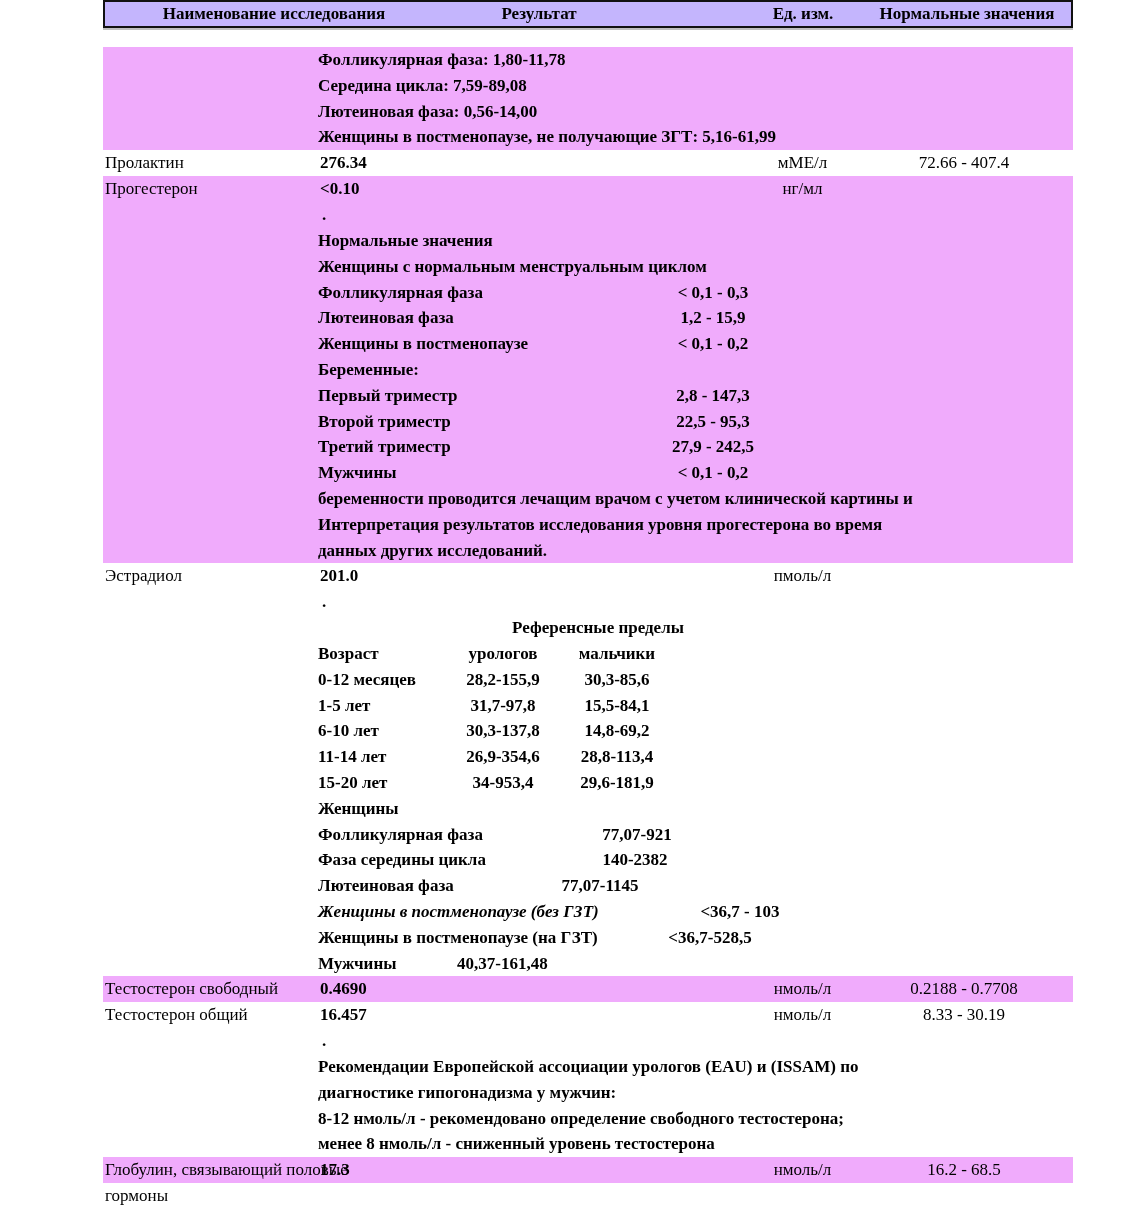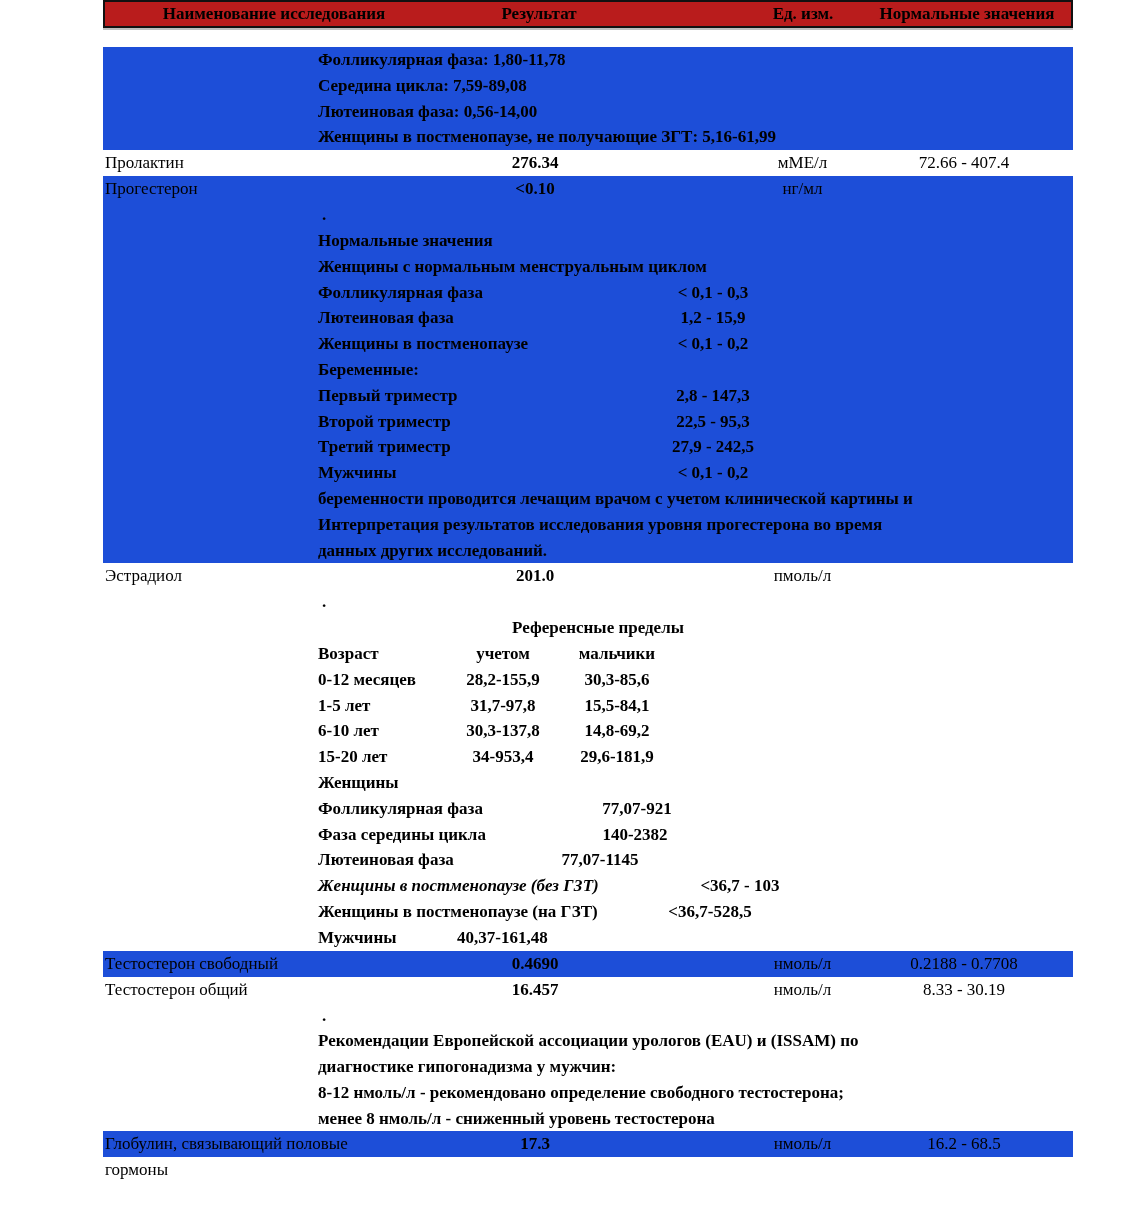--- a/index.html
+++ b/index.html
@@ -21,27 +21,27 @@
     position:absolute; top:0; height:24px; line-height:24px;
     transform:translateX(-50%);
     font-weight:bold; white-space:nowrap;
   }
   .hgap { height:19px; }
 
   
   .row { position:relative; min-height:26px; }
   .row .cell { line-height:26px; }
   .cell-name  { position:absolute; left:2px; top:0; width:290px; }
-  .cell-result{ position:absolute; left:217px; top:0; width:430px; text-align:center; font-weight:bold; }
+  .cell-result{ position:absolute; left:217px; top:0; width:430px; font-weight:bold; }
   .cell-units { position:absolute; left:647px; top:0; width:105px; text-align:center; }
   .cell-normal{ position:absolute; left:752px; top:0; width:218px; text-align:center; }
 
-  .bg-stripe { background:#1d4ed8; }
+  .bg-stripe { background:#f0abfc; }
   .bg-white  { background:#ffffff; }
-  .bg-header { background:#b91c1c; }
+  .bg-header { background:#c4b5fd; }
 
   
   .note { padding-left:215px; font-weight:bold; }
   .note-line { line-height:25.8px; white-space:nowrap; }
   .note-dot  { line-height:25.8px; padding-left:4px; }
   .note-center { width:560px; text-align:center; line-height:25.8px; }
   .pair-label { display:inline-block; }
   .pair-value { display:inline-block; text-align:center; }
   .c3 { display:flex; }
   .c3 .c3-1 { width:130px; }
@@ -98,37 +98,42 @@
         <div class="cell cell-name">Эстрадиол</div>
         <div class="cell cell-result">201.0</div>
         <div class="cell cell-units">пмоль/л</div>
         <div class="cell cell-normal"></div>
       </div>
       <div class="note bg-white">
         <div class="note-dot">.</div>
         <div class="note-center">Референсные пределы</div>
         <div class="note-line c3">
           <span class="c3-1">Возраст</span>
-          <span class="c3-2">учетом</span>
+          <span class="c3-2">урологов</span>
           <span class="c3-3">мальчики</span>
         </div>
         <div class="note-line c3">
           <span class="c3-1">0-12 месяцев</span>
           <span class="c3-2">28,2-155,9</span>
           <span class="c3-3">30,3-85,6</span>
         </div>
         <div class="note-line c3">
           <span class="c3-1">1-5 лет</span>
           <span class="c3-2">31,7-97,8</span>
           <span class="c3-3">15,5-84,1</span>
         </div>
         <div class="note-line c3">
           <span class="c3-1">6-10 лет</span>
           <span class="c3-2">30,3-137,8</span>
           <span class="c3-3">14,8-69,2</span>
+        </div>
+        <div class="note-line c3">
+          <span class="c3-1">11-14 лет</span>
+          <span class="c3-2">26,9-354,6</span>
+          <span class="c3-3">28,8-113,4</span>
         </div>
         <div class="note-line c3">
           <span class="c3-1">15-20 лет</span>
           <span class="c3-2">34-953,4</span>
           <span class="c3-3">29,6-181,9</span>
         </div>
         <div class="note-line">Женщины</div>
         <div class="note-line"><span class="pair-label" style="width: 274px;">Фолликулярная фаза</span><span class="pair-value" style="width: 90px;">77,07-921</span></div>
         <div class="note-line"><span class="pair-label" style="width: 272px;">Фаза середины цикла</span><span class="pair-value" style="width: 90px;">140-2382</span></div>
         <div class="note-line"><span class="pair-label" style="width: 237px;">Лютеиновая фаза</span><span class="pair-value" style="width: 90px;">77,07-1145</span></div>

